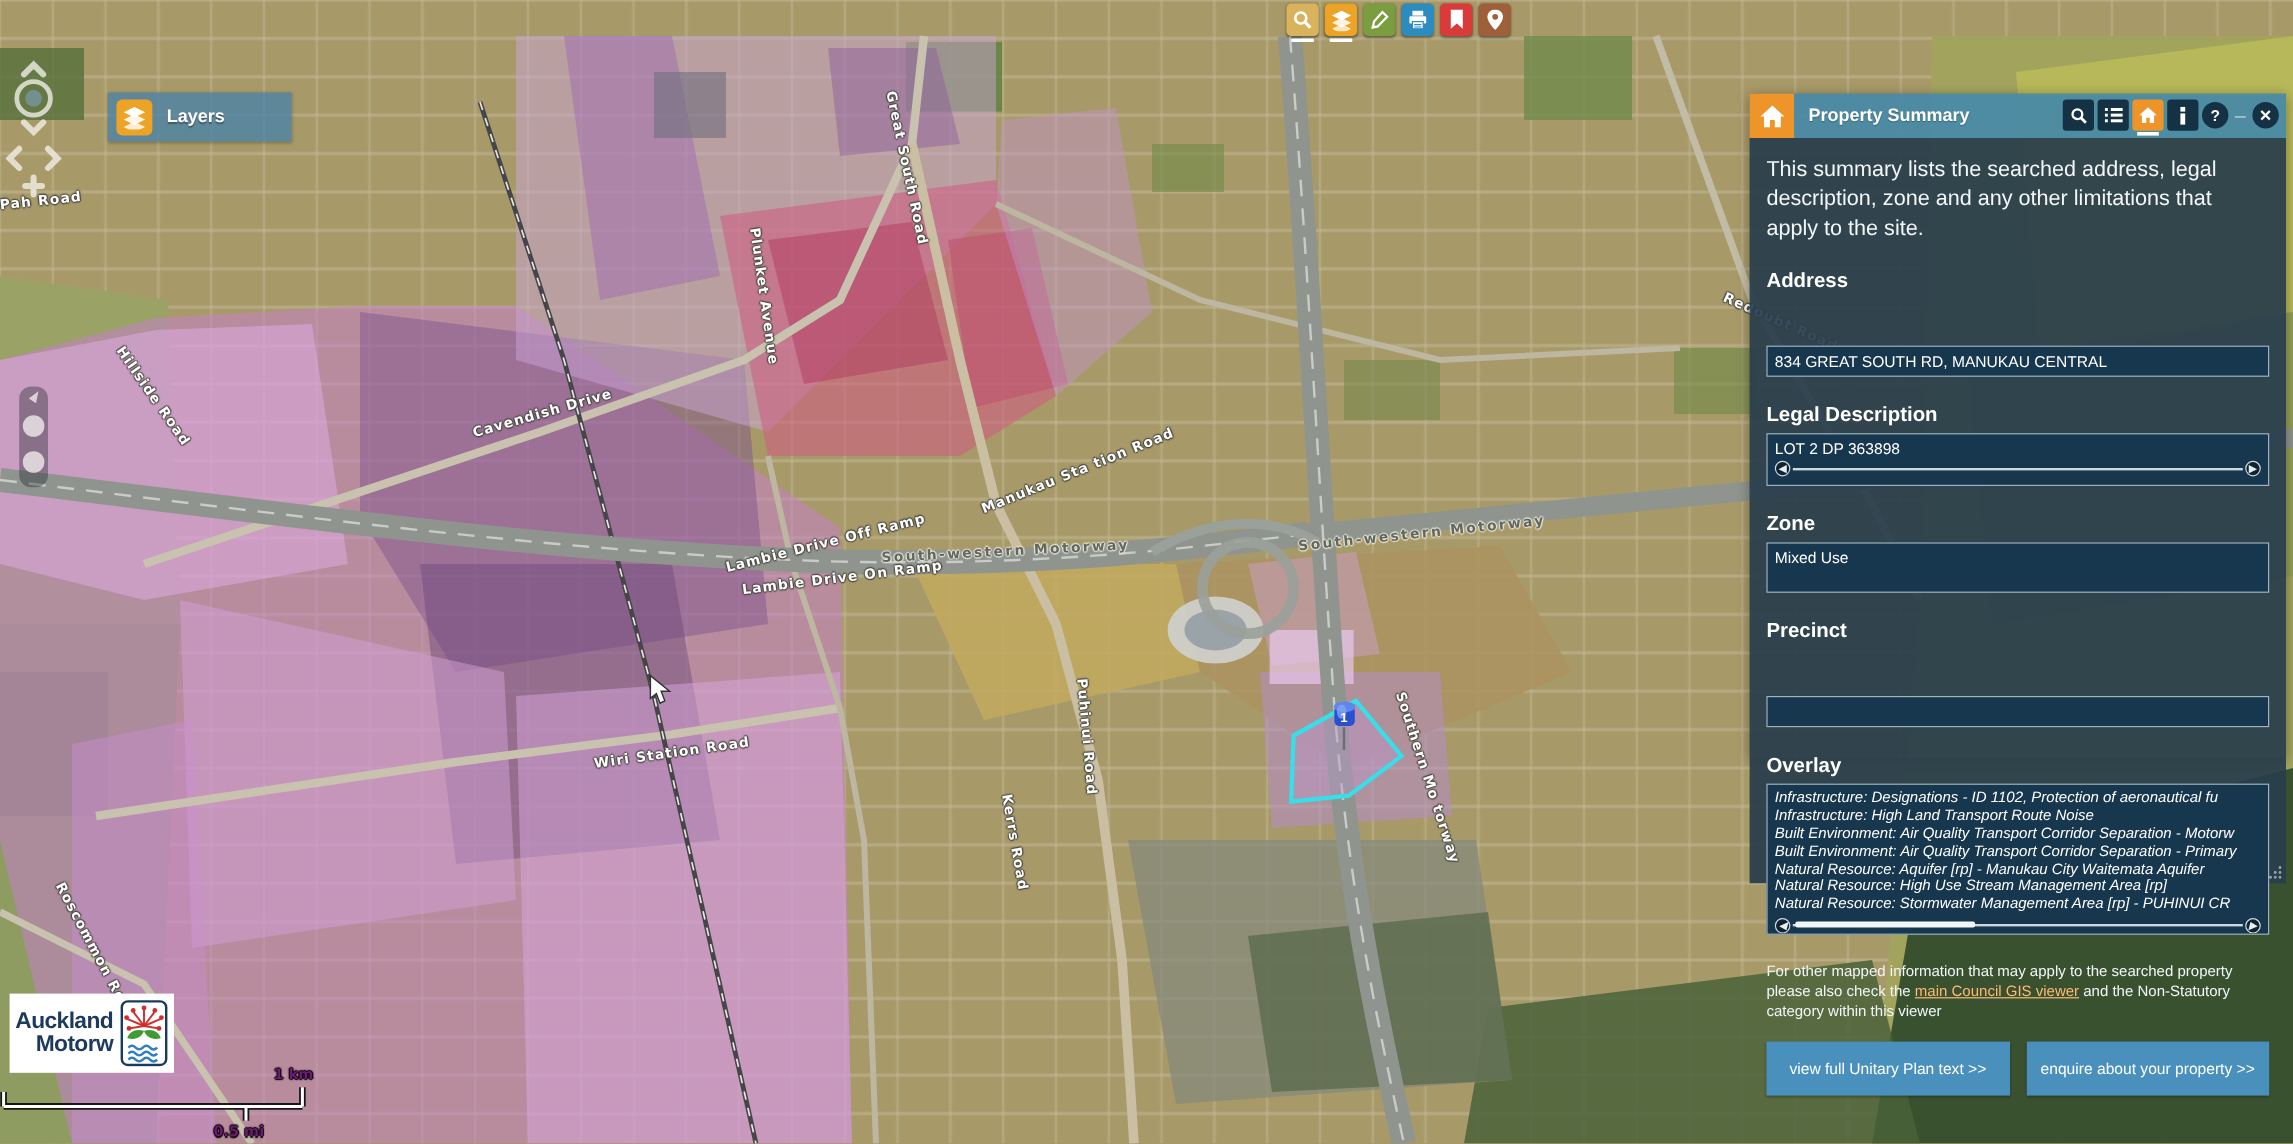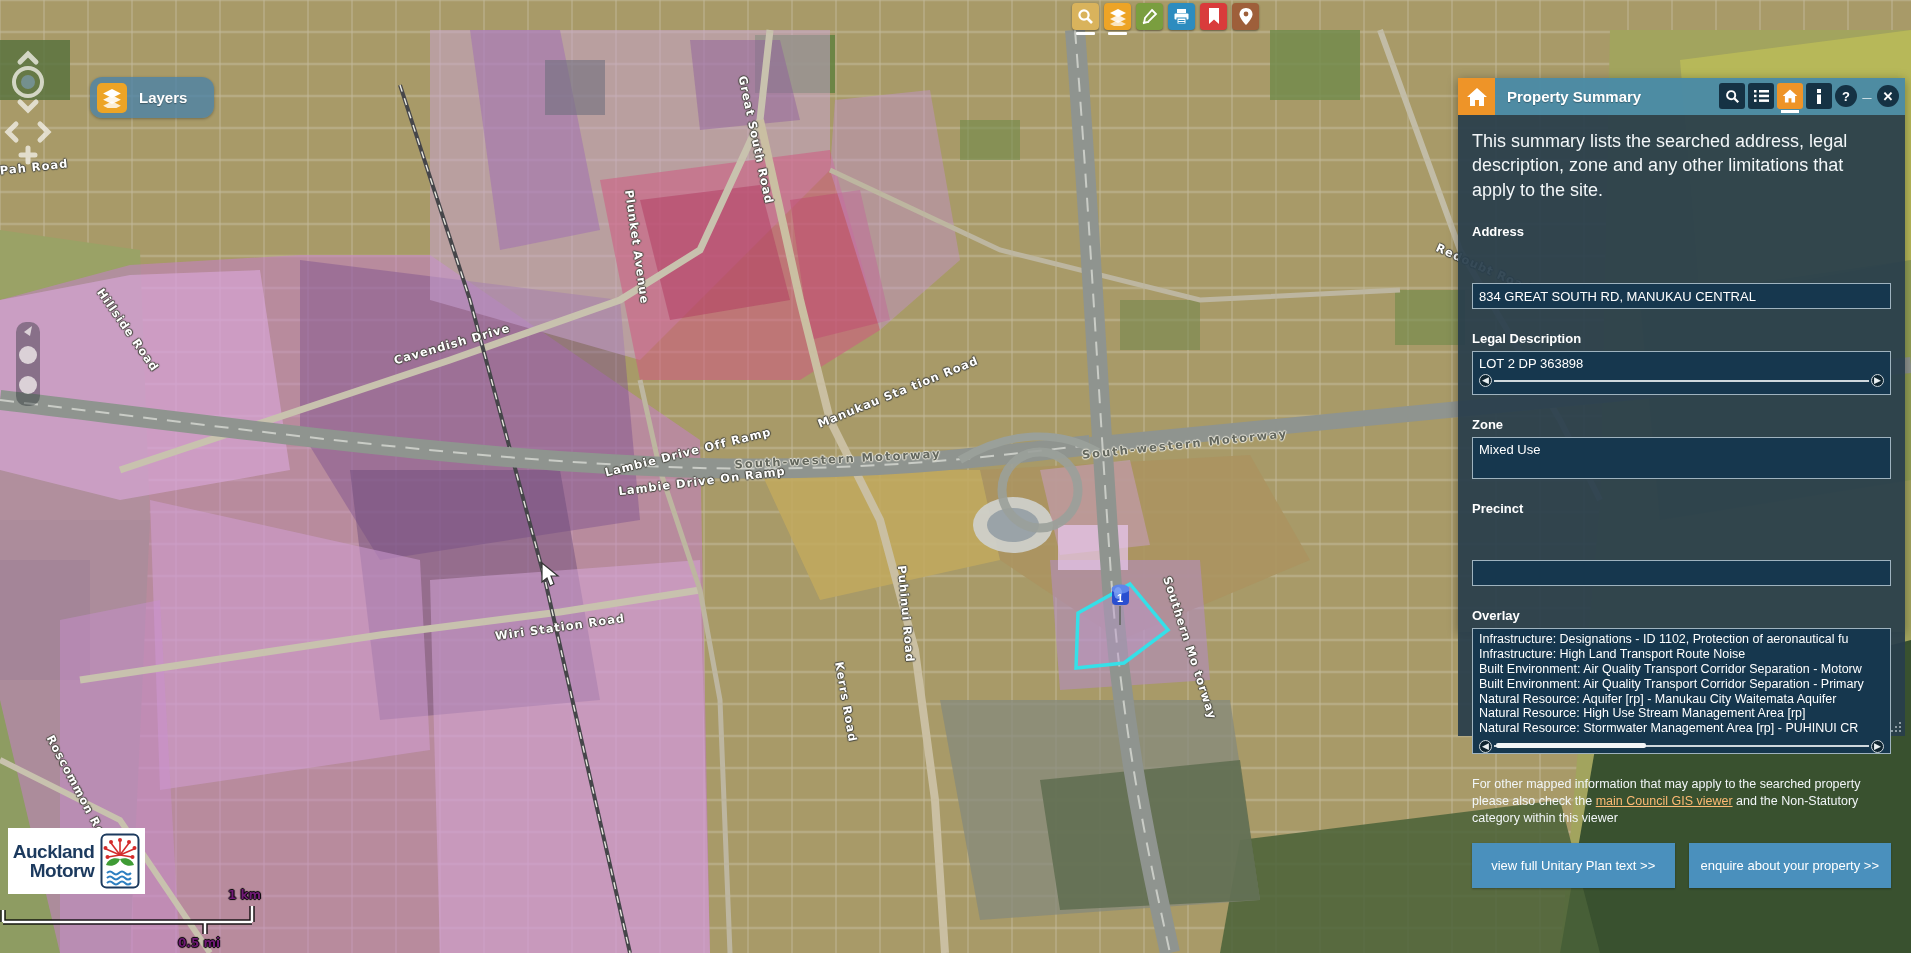--- a/index.html
+++ b/index.html
@@ -15,50 +15,50 @@
   
   .topbar { position:absolute; left:0; top:0; width:1911px; height:32px; background:rgba(22,44,53,0.88); display:flex; align-items:center; z-index:40; }
   .topbar-title { color:#fff; font-size:15.5px; padding-left:8px; letter-spacing:.2px; }
   .topbar-right { position:absolute; right:8px; top:0; height:32px; display:flex; align-items:center; color:#d7e2e6; font-size:12.5px; }
   .tb-group { position:absolute; left:1072px; top:3px; display:flex; gap:5px; }
   .tb-btn { width:27px; height:27px; border-radius:4px; display:flex; align-items:center; justify-content:center; position:relative; box-shadow:0 1px 2px rgba(0,0,0,.4); cursor:pointer; }
   .tb-btn svg { display:block; }
   .tb-under { position:absolute; left:4px; bottom:-5px; width:19px; height:3px; background:#fff; border-radius:1px; }
 
   
-  .layers-btn { position:absolute; left:90px; top:77px; width:124px; height:41px; background:rgba(73,130,168,0.78); border-radius:12px; display:flex; align-items:center; padding-left:7px; gap:12px; z-index:30; box-shadow:0 1px 3px rgba(0,0,0,.3); cursor:pointer; }
+  .layers-btn { position:absolute; left:90px; top:77px; width:153px; height:41px; background:rgba(73,130,168,0.78); border-radius:1px; display:flex; align-items:center; padding-left:7px; gap:12px; z-index:30; box-shadow:0 1px 3px rgba(0,0,0,.3); cursor:pointer; }
   .layers-ic { width:30px; height:30px; border-radius:5px; background:#eda426; display:flex; align-items:center; justify-content:center; }
   .layers-btn span.lbl { color:#fff; font-weight:bold; font-size:15px; text-shadow:0 1px 1px rgba(0,0,0,.35); }
 
   
   .navwidget { position:absolute; left:0; top:40px; z-index:30; opacity:.85; pointer-events:none; }
 
   
   .panel { position:absolute; left:1458px; top:78px; width:447px; height:554px; z-index:50; box-shadow:0 2px 10px rgba(0,0,0,.35); }
   .panel-header { position:relative; height:37px; background:rgba(74,138,166,0.96); display:flex; align-items:center; }
   .panel-home { width:37px; height:37px; background:#ee9428; display:flex; align-items:center; justify-content:center; flex:0 0 37px; }
   .panel-title { color:#fff; font-weight:bold; font-size:15px; padding-left:12px; text-shadow:0 1px 1px rgba(0,0,0,.3); }
   .ph-icons { position:absolute; right:6px; top:5px; display:flex; align-items:center; gap:3px; }
   .ph-sq { width:26px; height:26px; border-radius:3px; background:#153244; display:flex; align-items:center; justify-content:center; position:relative; cursor:pointer; }
   .ph-sq.active { background:#ee9428; }
   .ph-sq.active::after { content:""; position:absolute; left:4px; bottom:-4px; width:18px; height:3px; background:#fff; }
   .ph-round { width:22px; height:22px; border-radius:50%; background:#153244; color:#fff; display:flex; align-items:center; justify-content:center; font-weight:bold; font-size:13px; cursor:pointer; }
   .ph-min { color:#fff; font-weight:bold; font-size:16px; width:14px; text-align:center; cursor:pointer; line-height:10px; padding-bottom:8px; }
   .panel-body { height:621px; background:rgba(40,61,75,0.93); padding:14px 14px 0 14px; color:#fff; position:relative; }
   .intro { font-size:18px; line-height:1.35; color:#f2f6f8; margin-bottom:16px; }
-  .fld-label { font-weight:bold; font-size:13px; margin:22px 0 5px 0; }
+  .fld-label { font-weight:bold; font-size:17px; margin:22px 0 5px 0; }
   .fld-box { background:#16374e; border:1px solid #9fb3bf; width:419px; color:#fff; font-size:13px; padding:4px 6px; }
   .fld-box.h1 { height:26px; line-height:17px; white-space:nowrap; overflow:hidden;margin-top:44px; }
   .fld-box.h2 { height:44px; }
   .fld-box.hz { height:42px; }
   .hscroll { position:relative; height:14px; margin-top:3px; display:flex; align-items:center; }
   .hs-btn { width:13px; height:13px; border-radius:50%; background:#0e2430; border:1px solid #cfd8dd; color:#e8eef0; font-size:9px; line-height:11px; text-align:center; flex:0 0 13px; cursor:pointer; }
   .hs-track { flex:1; height:2px; background:#cfd8dd; margin:0 2px; position:relative; }
   .hs-thumb { position:absolute; left:2px; top:-2px; height:5px; width:150px; background:#f2f5f6; border-radius:2px; cursor:pointer; }
-  .overlay-box { background:#16374e; border:1px solid #9fb3bf; width:419px; height:126px; padding:3px 6px 0 6px; overflow:hidden; }
+  .overlay-box { background:#16374e; border:1px solid #9fb3bf; width:419px; height:126px; padding:3px 6px 0 6px; overflow:hidden;font-style:italic; }
   .ov-row { font-size:12.5px; line-height:14.9px; white-space:nowrap; overflow:hidden; }
   .footnote { font-size:12.5px; line-height:1.35; margin-top:22px; color:#f2f6f8; }
   .footnote a { color:#fdba74; text-decoration:underline; cursor:pointer; }
   .btn-row { display:flex; gap:14px; margin-top:16px; }
   .p-btn { flex:1; height:45px; background:#4a90bd; border:none; color:#fff; font-size:13px; font-family:"Liberation Sans",sans-serif; cursor:pointer; box-shadow:0 1px 2px rgba(0,0,0,.3); }
   .grip { position:absolute; right:3px; bottom:3px; width:12px; height:12px; opacity:.6;
           background:radial-gradient(circle at 2px 10px,#cfd8dd 1px,transparent 1.5px),
                      radial-gradient(circle at 6px 6px,#cfd8dd 1px,transparent 1.5px),
                      radial-gradient(circle at 10px 2px,#cfd8dd 1px,transparent 1.5px),
                      radial-gradient(circle at 6px 10px,#cfd8dd 1px,transparent 1.5px),

